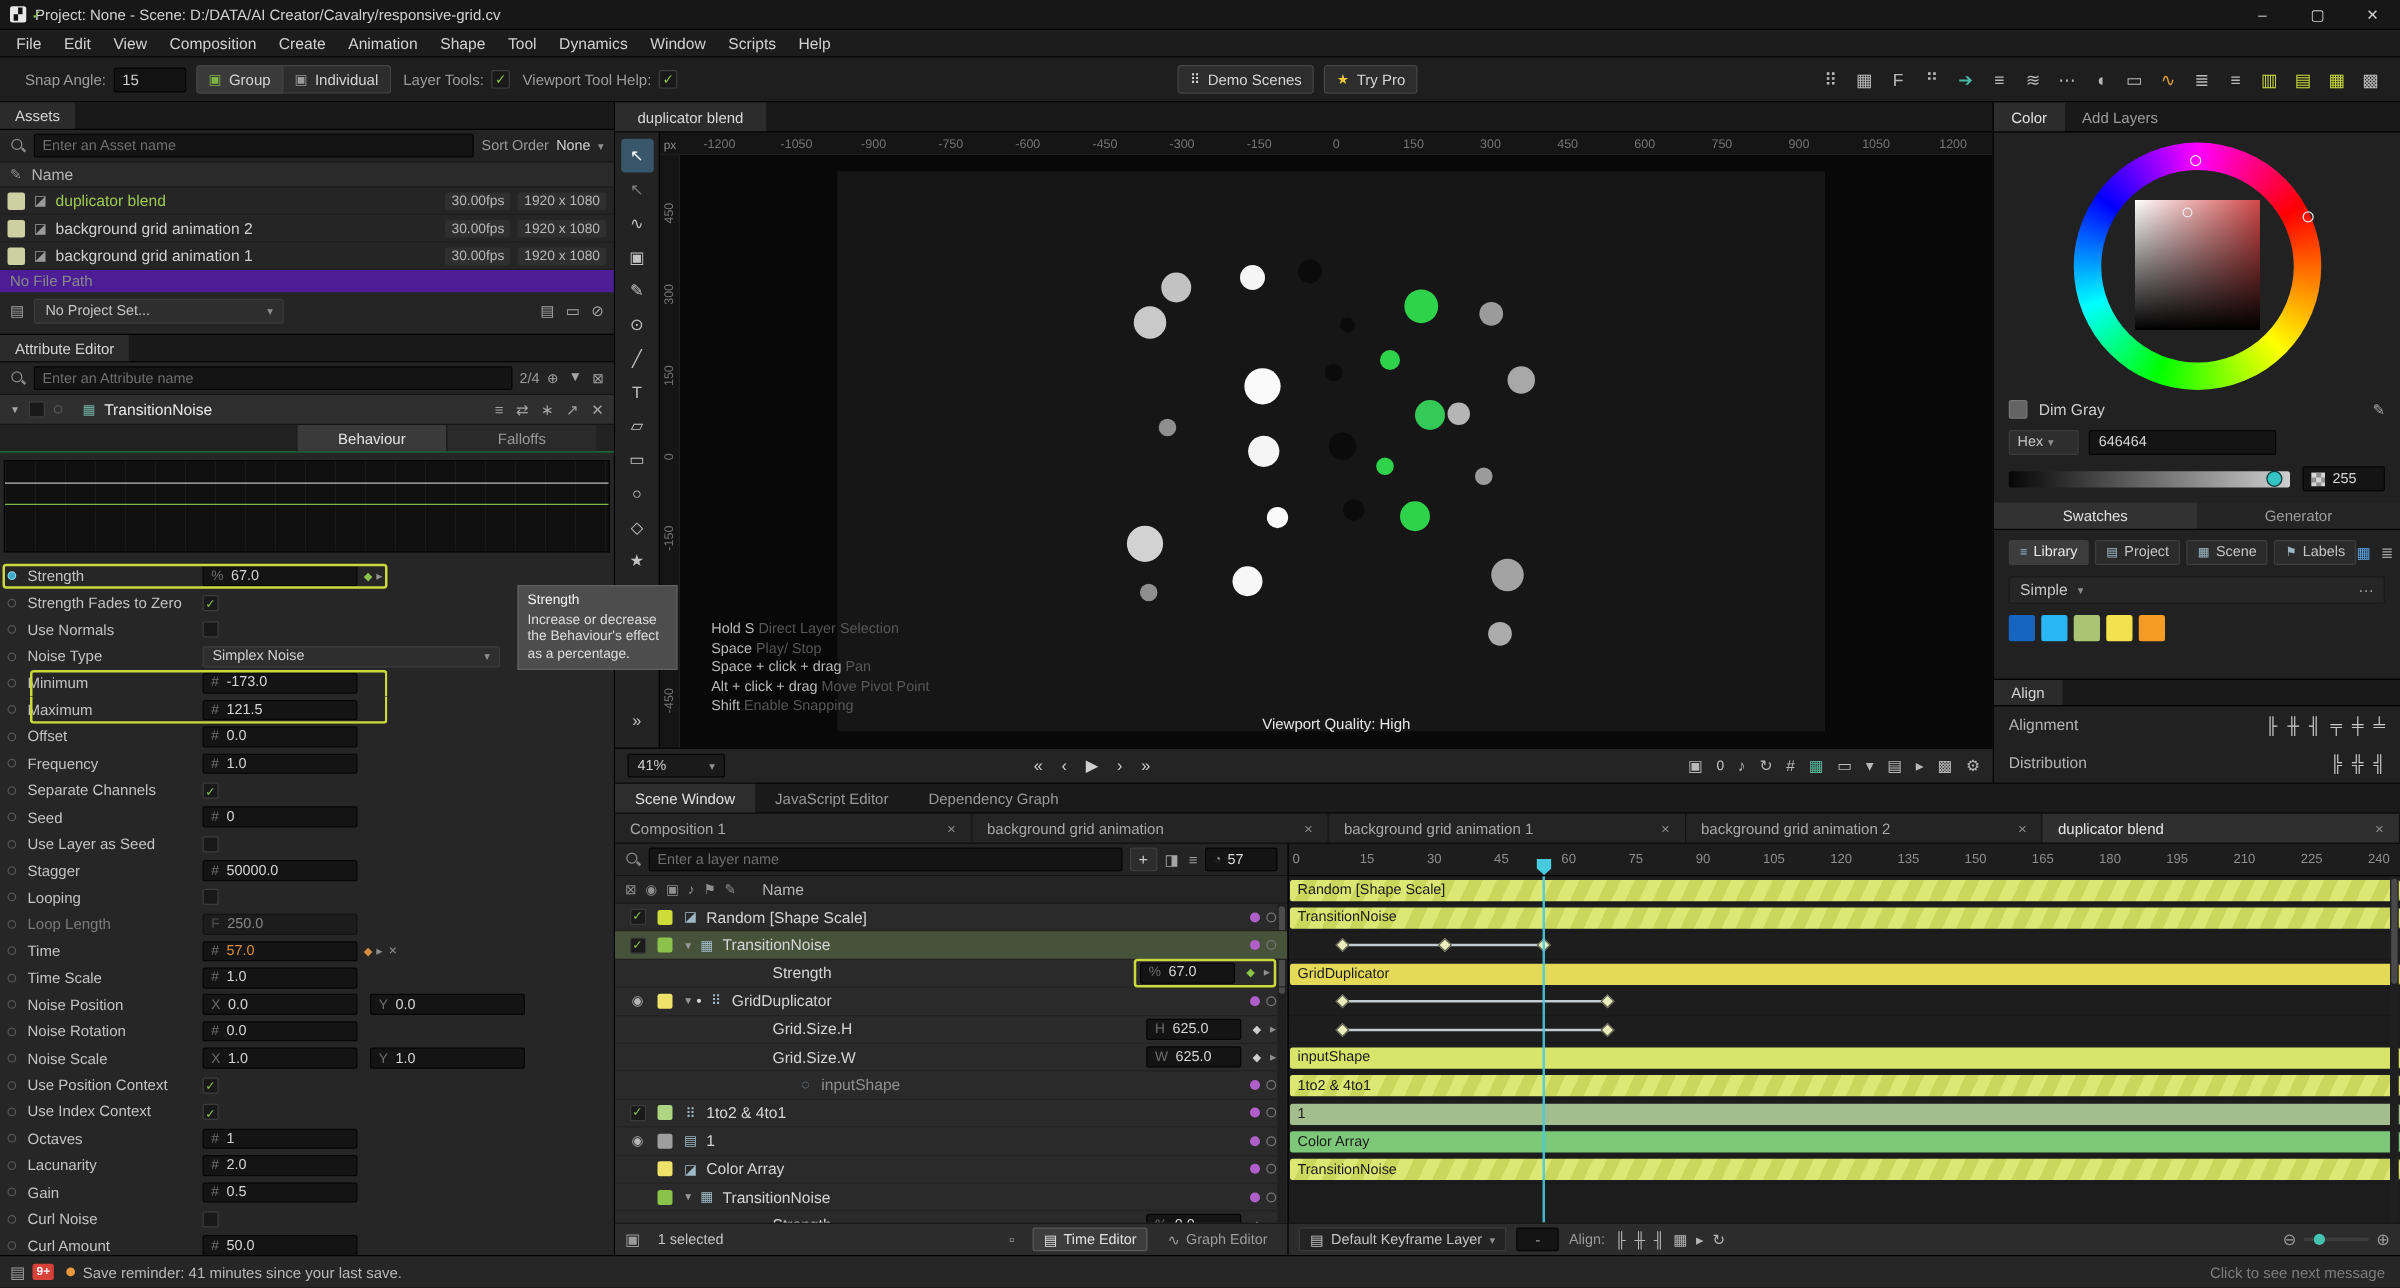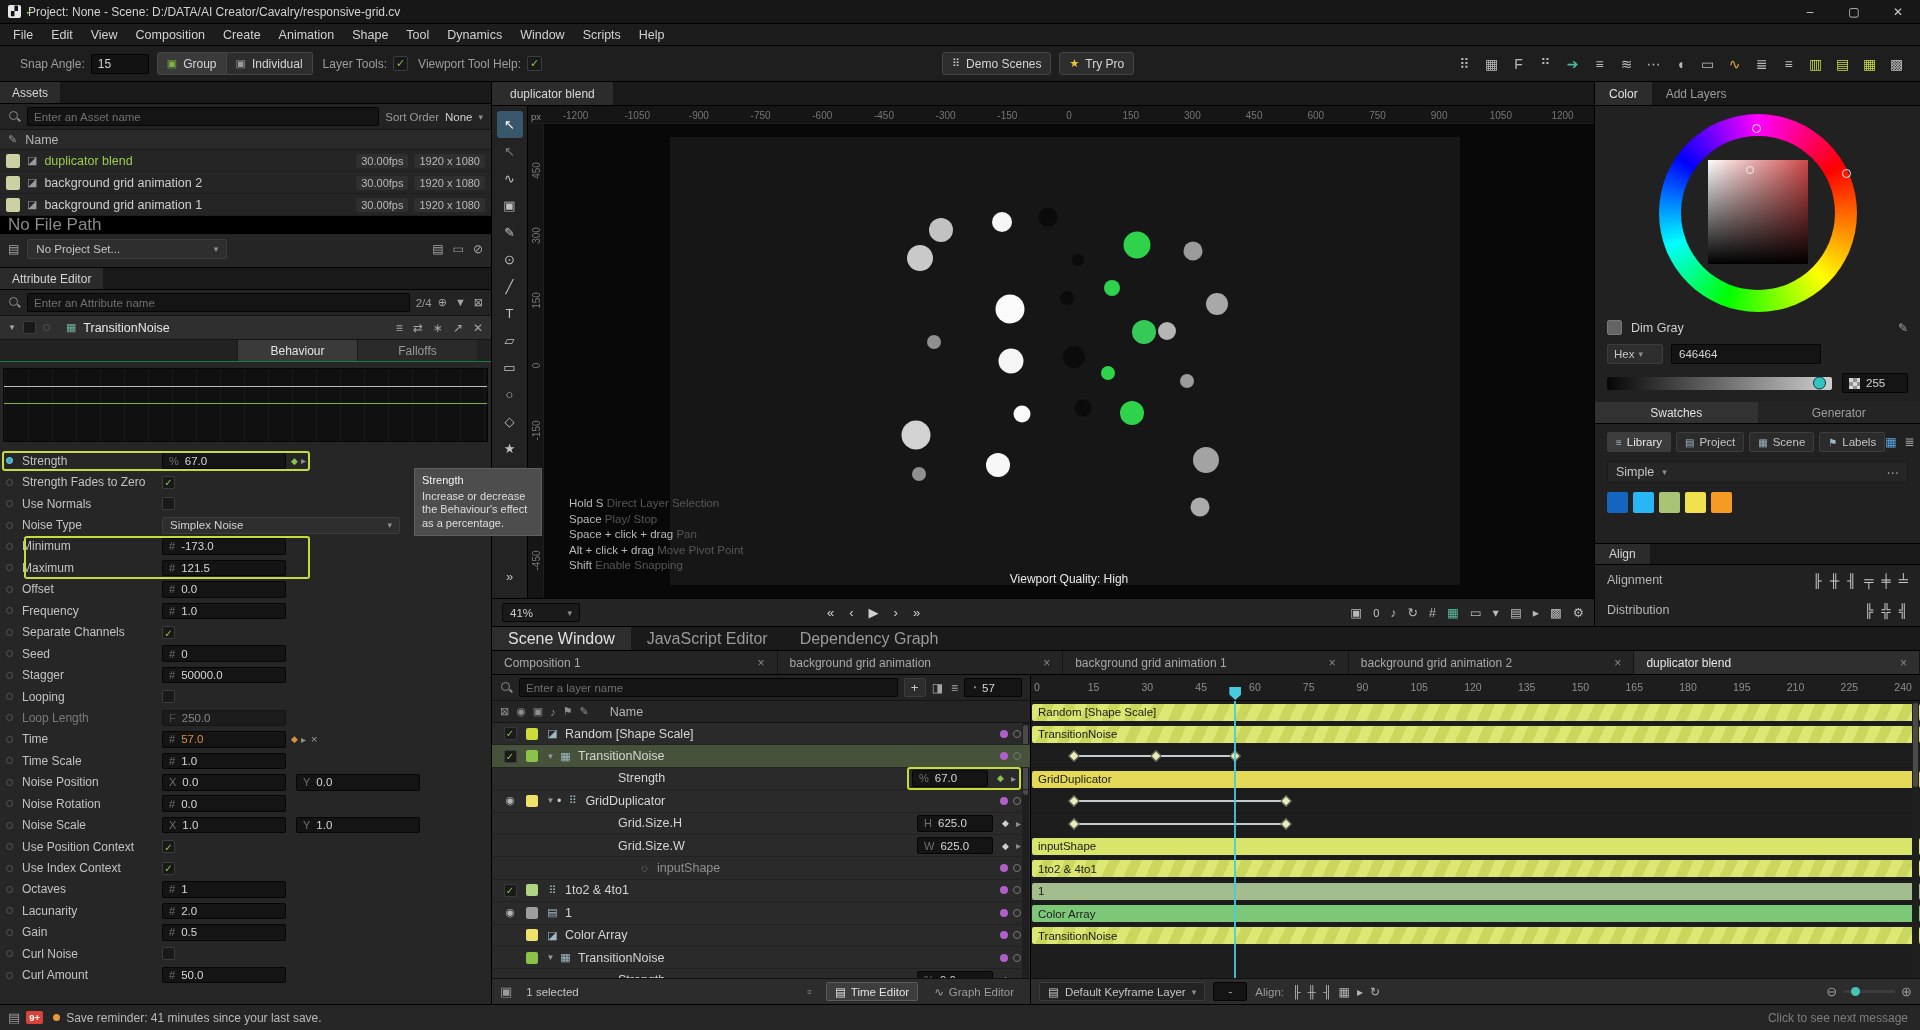--- a/index.html
+++ b/index.html
@@ -44,21 +44,21 @@
 .s-input::placeholder{color:#6f6f6f}
 .dim-txt{color:#9a9a9a;font-size:11.5px;white-space:nowrap}
 .chev{color:#8f8f8f;font-size:9px}
 .assets-header{height:20px;flex:none;background:#2a2a2a;border-bottom:1px solid #1a1a1a;display:flex;align-items:center;padding:0 8px;color:#b5b5b5;gap:8px}
 .asset-row{height:22px;display:flex;align-items:center;padding:0 6px;border-bottom:1px solid #1e1e1e}
 .chip-pale{width:14px;height:14px;background:#cdd0a2;border-radius:2px;margin-right:7px;flex:none}
 .asset-icon{color:#9a9a9a;font-size:11px;margin-right:7px}
 .asset-name{flex:1;color:#cfcfcf;overflow:hidden;white-space:nowrap}
 .asset-name.sel{color:#9ccb50}
 .meta-box{background:#2f2f2f;border-radius:2px;padding:1px 5px;font-size:11px;color:#b9b9b9;margin-left:6px;white-space:nowrap}
-.nofile{height:18px;flex:none;display:flex;align-items:center;padding:0 8px;font-size:17px;color:#8a8a8a;background:#000000}
+.nofile{height:18px;flex:none;display:flex;align-items:center;padding:0 8px;font-size:12px;color:#8a8a8a;background:#4c1d95}
 .project-row{height:30px;flex:none;display:flex;align-items:center;padding:0 8px;gap:8px;background:#252525}
 .proj-dd{width:200px;height:20px;background:#2e2e2e;border:1px solid #3c3c3c;border-radius:2px;display:flex;align-items:center;padding:0 8px;font-size:11.5px;color:#c5c5c5}
 .proj-dd .chev{margin-left:auto}
 .proj-ic{font-size:12px;color:#a5a5a5}
 .proj-right{margin-left:auto;display:flex;gap:9px;font-size:12px;color:#a5a5a5}
 
 #attr-panel{flex:1;display:flex;flex-direction:column;background:#262626;min-height:0}
 .node-header{height:24px;flex:none;background:#2f2f2f;border-bottom:1px solid #151515;display:flex;align-items:center;padding:0 8px;gap:7px}
 .node-name{color:#e8e8e8}
 .nh-ic{color:#a5a5a5;font-size:11px}
@@ -160,21 +160,21 @@
 .simple-row .more{margin-left:auto;color:#9a9a9a}
 #swatch-row{display:flex;gap:5px;padding:0 12px;margin-bottom:10px}
 .swatch{width:21px;height:21px;border-radius:2px}
 #align-panel{margin-top:20px}
 .ap-titlebar{height:22px;background:#191919;display:flex;border-top:1px solid #000;border-bottom:1px solid #000}
 .ap-title{background:#2b2b2b;padding:0 14px;display:flex;align-items:center;font-size:12px;color:#d5d5d5}
 .ap-row{height:30px;display:flex;align-items:center;padding:0 12px;color:#b5b5b5}
 .ap-icons{margin-left:auto;display:flex;gap:8px;font-size:13px;color:#c9c9c9}
 
 #editor-tabs{height:24px;flex:none;background:#1a1a1a;display:flex;border-bottom:1px solid #000}
-.etab{padding:0 16px;display:flex;align-items:center;font-size:16px;color:#9a9a9a}
+.etab{padding:0 16px;display:flex;align-items:center;font-size:12px;color:#9a9a9a}
 .etab.active{background:#2d2d2d;color:#e0e0e0}
 #comp-tabs{height:24px;flex:none;background:#202020;display:flex;border-bottom:1px solid #000}
 .ctab{flex:1;display:flex;align-items:center;padding:0 12px;border-right:1px solid #141414;background:#242424;color:#a8a8a8;font-size:12px;min-width:0}
 .ctab.active{background:#2f2f2f;color:#e5e5e5}
 .ctab-label{flex:1;overflow:hidden;text-overflow:ellipsis;white-space:nowrap}
 .ctab-x{color:#8a8a8a;margin-left:8px}
 #bottom-content{flex:1;display:flex;min-height:0}
 
 #scenewin{width:538px;flex:none;display:flex;flex-direction:column;background:#272727;min-height:0}
 .sq-btn{width:22px;height:19px;background:#2d2d2d;border:1px solid #3d3d3d;border-radius:2px;display:flex;align-items:center;justify-content:center;color:#c9c9c9;font-size:13px;flex:none}
@@ -496,20 +496,25 @@
             <div class="arow">
               <span class="socket"></span>
               <span class="alabel">Seed</span>
               <div class="vbox">
                 <span class="pfx">#</span>
                 <span class="vtx">0</span>
               </div>
             </div>
             <div class="arow">
               <span class="socket"></span>
+              <span class="alabel">Use Layer as Seed</span>
+              <span class="cb"></span>
+            </div>
+            <div class="arow">
+              <span class="socket"></span>
               <span class="alabel">Stagger</span>
               <div class="vbox">
                 <span class="pfx">#</span>
                 <span class="vtx">50000.0</span>
               </div>
             </div>
             <div class="arow">
               <span class="socket"></span>
               <span class="alabel">Looping</span>
               <span class="cb"></span>

